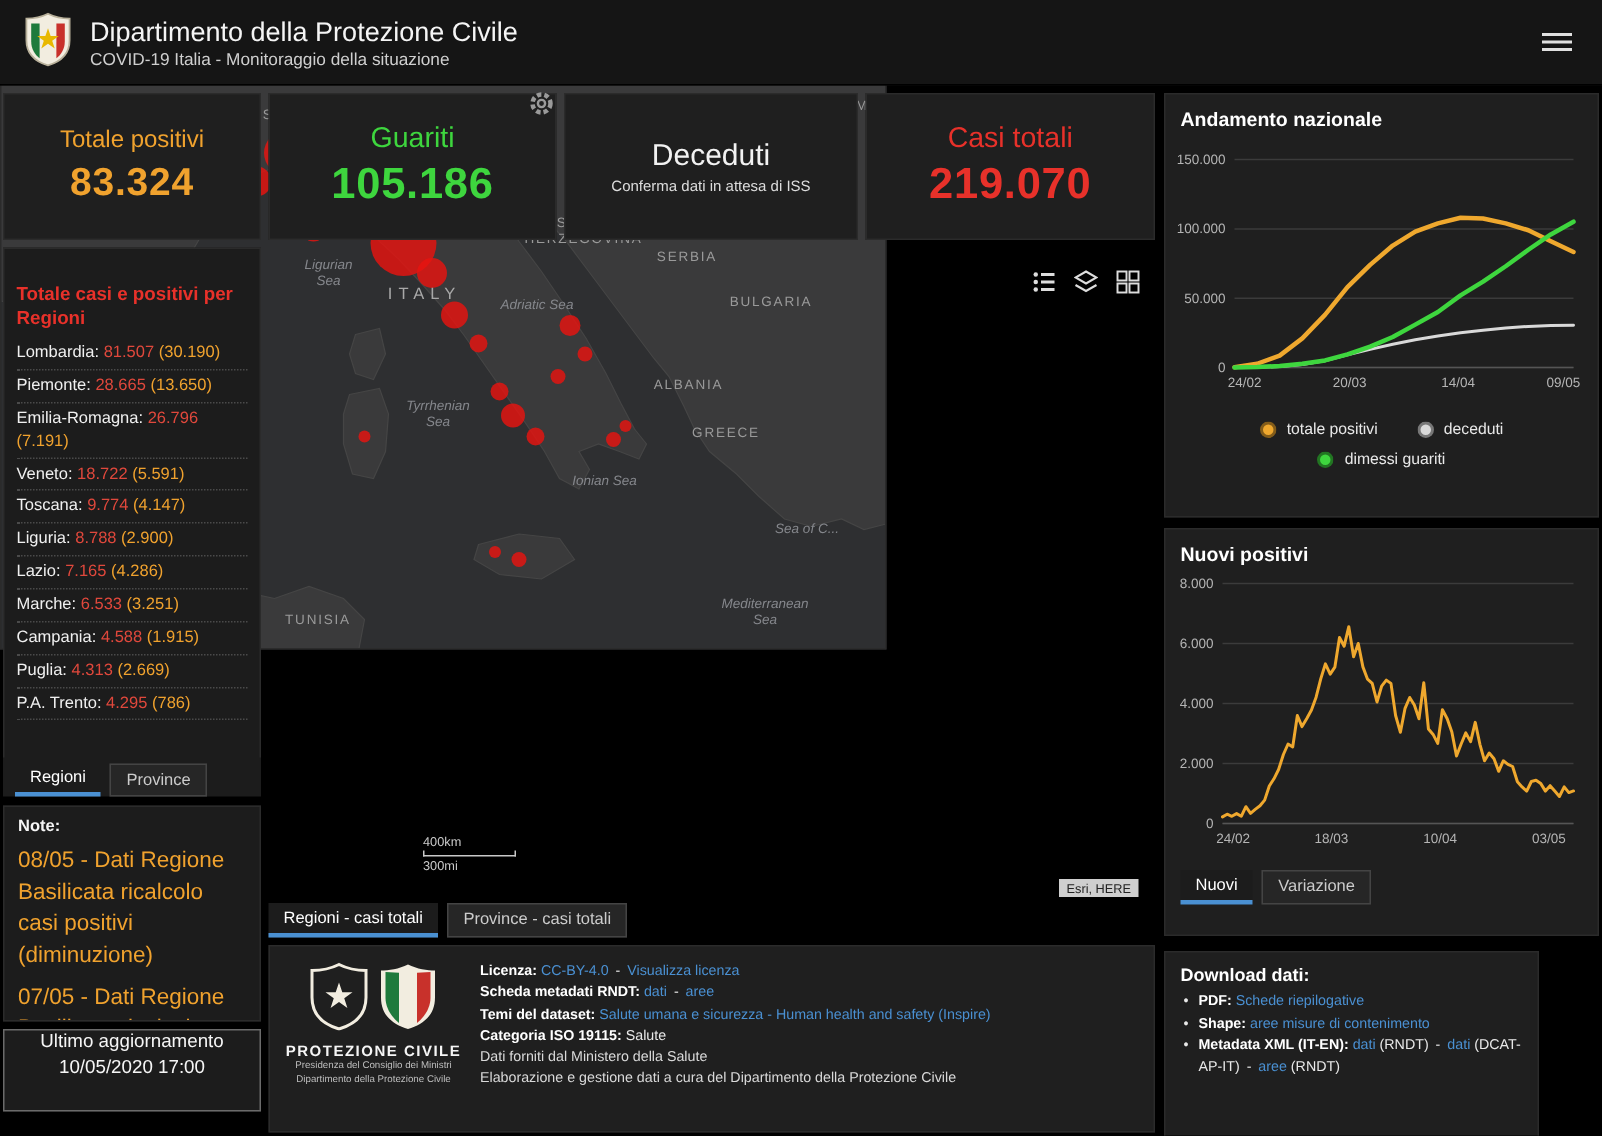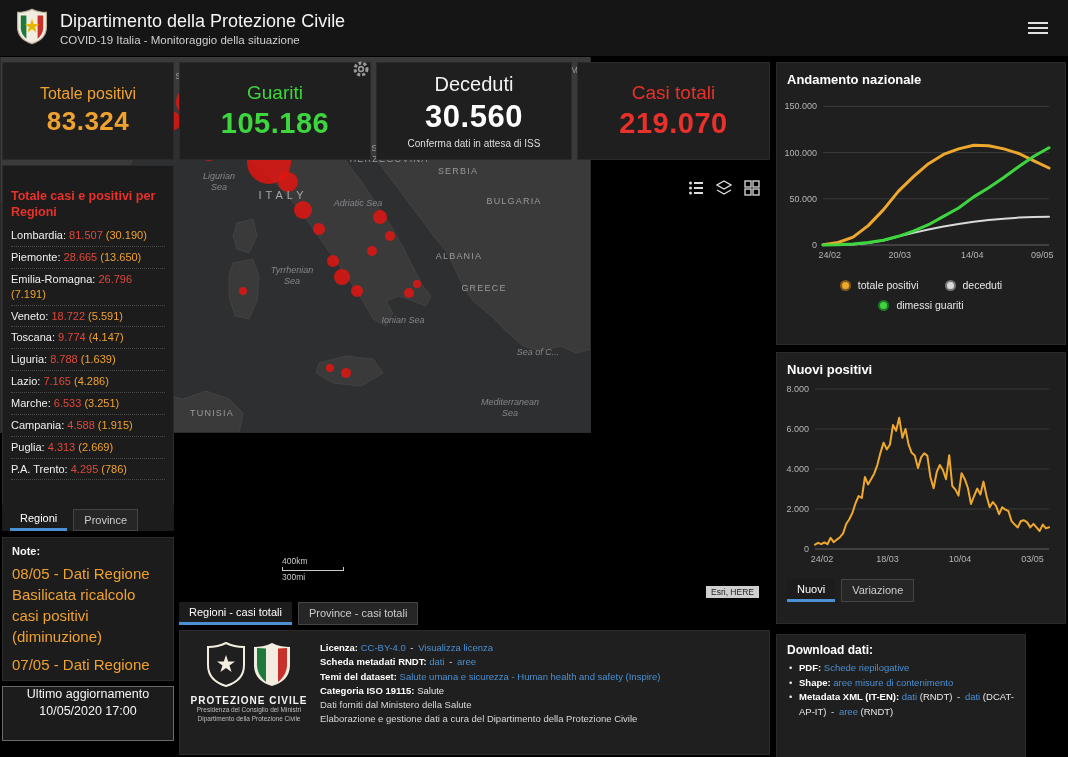--- a/index.html
+++ b/index.html
@@ -131,37 +131,36 @@
     <div class="val">105.186</div>
   </div>
   <div id="gear">
     <svg width="18" height="18" viewBox="0 0 18 18">
       <circle cx="9" cy="9" r="6" fill="none" stroke="#9a9a9a" stroke-width="3" stroke-dasharray="3,2"></circle>
       <circle cx="9" cy="9" r="2.4" fill="none" stroke="#9a9a9a" stroke-width="1.6"></circle>
     </svg>
   </div>
   <div class="panel card" id="card-deceduti">
     <div class="lbl">Deceduti</div>
-    <div class="val">30.560</div>
     <div class="note">Conferma dati in attesa di ISS</div>
   </div>
   <div class="panel card" id="card-casi">
     <div class="lbl">Casi totali</div>
     <div class="val">219.070</div>
   </div>
 
   <div class="panel" id="regioni-panel">
     <div class="ptitle">Totale casi e positivi per Regioni</div>
     <div id="region-rows">
       <div class="region-row"><span class="rname">Lombardia:</span> <span class="rtotal">81.507</span> <span class="rpos">(30.190)</span></div>
       <div class="region-row"><span class="rname">Piemonte:</span> <span class="rtotal">28.665</span> <span class="rpos">(13.650)</span></div>
       <div class="region-row"><span class="rname">Emilia-Romagna:</span> <span class="rtotal">26.796</span> <span class="rpos">(7.191)</span></div>
       <div class="region-row"><span class="rname">Veneto:</span> <span class="rtotal">18.722</span> <span class="rpos">(5.591)</span></div>
       <div class="region-row"><span class="rname">Toscana:</span> <span class="rtotal">9.774</span> <span class="rpos">(4.147)</span></div>
-      <div class="region-row"><span class="rname">Liguria:</span> <span class="rtotal">8.788</span> <span class="rpos">(1.639)</span></div>
+      <div class="region-row"><span class="rname">Liguria:</span> <span class="rtotal">8.788</span> <span class="rpos">(2.900)</span></div>
       <div class="region-row"><span class="rname">Lazio:</span> <span class="rtotal">7.165</span> <span class="rpos">(4.286)</span></div>
       <div class="region-row"><span class="rname">Marche:</span> <span class="rtotal">6.533</span> <span class="rpos">(3.251)</span></div>
       <div class="region-row"><span class="rname">Campania:</span> <span class="rtotal">4.588</span> <span class="rpos">(1.915)</span></div>
       <div class="region-row"><span class="rname">Puglia:</span> <span class="rtotal">4.313</span> <span class="rpos">(2.669)</span></div>
       <div class="region-row"><span class="rname">P.A. Trento:</span> <span class="rtotal">4.295</span> <span class="rpos">(786)</span></div>
     </div>
   </div>
   <div id="sidebar-tabs">
     <div class="tab active">Regioni</div>
     <div class="tab">Province</div>

